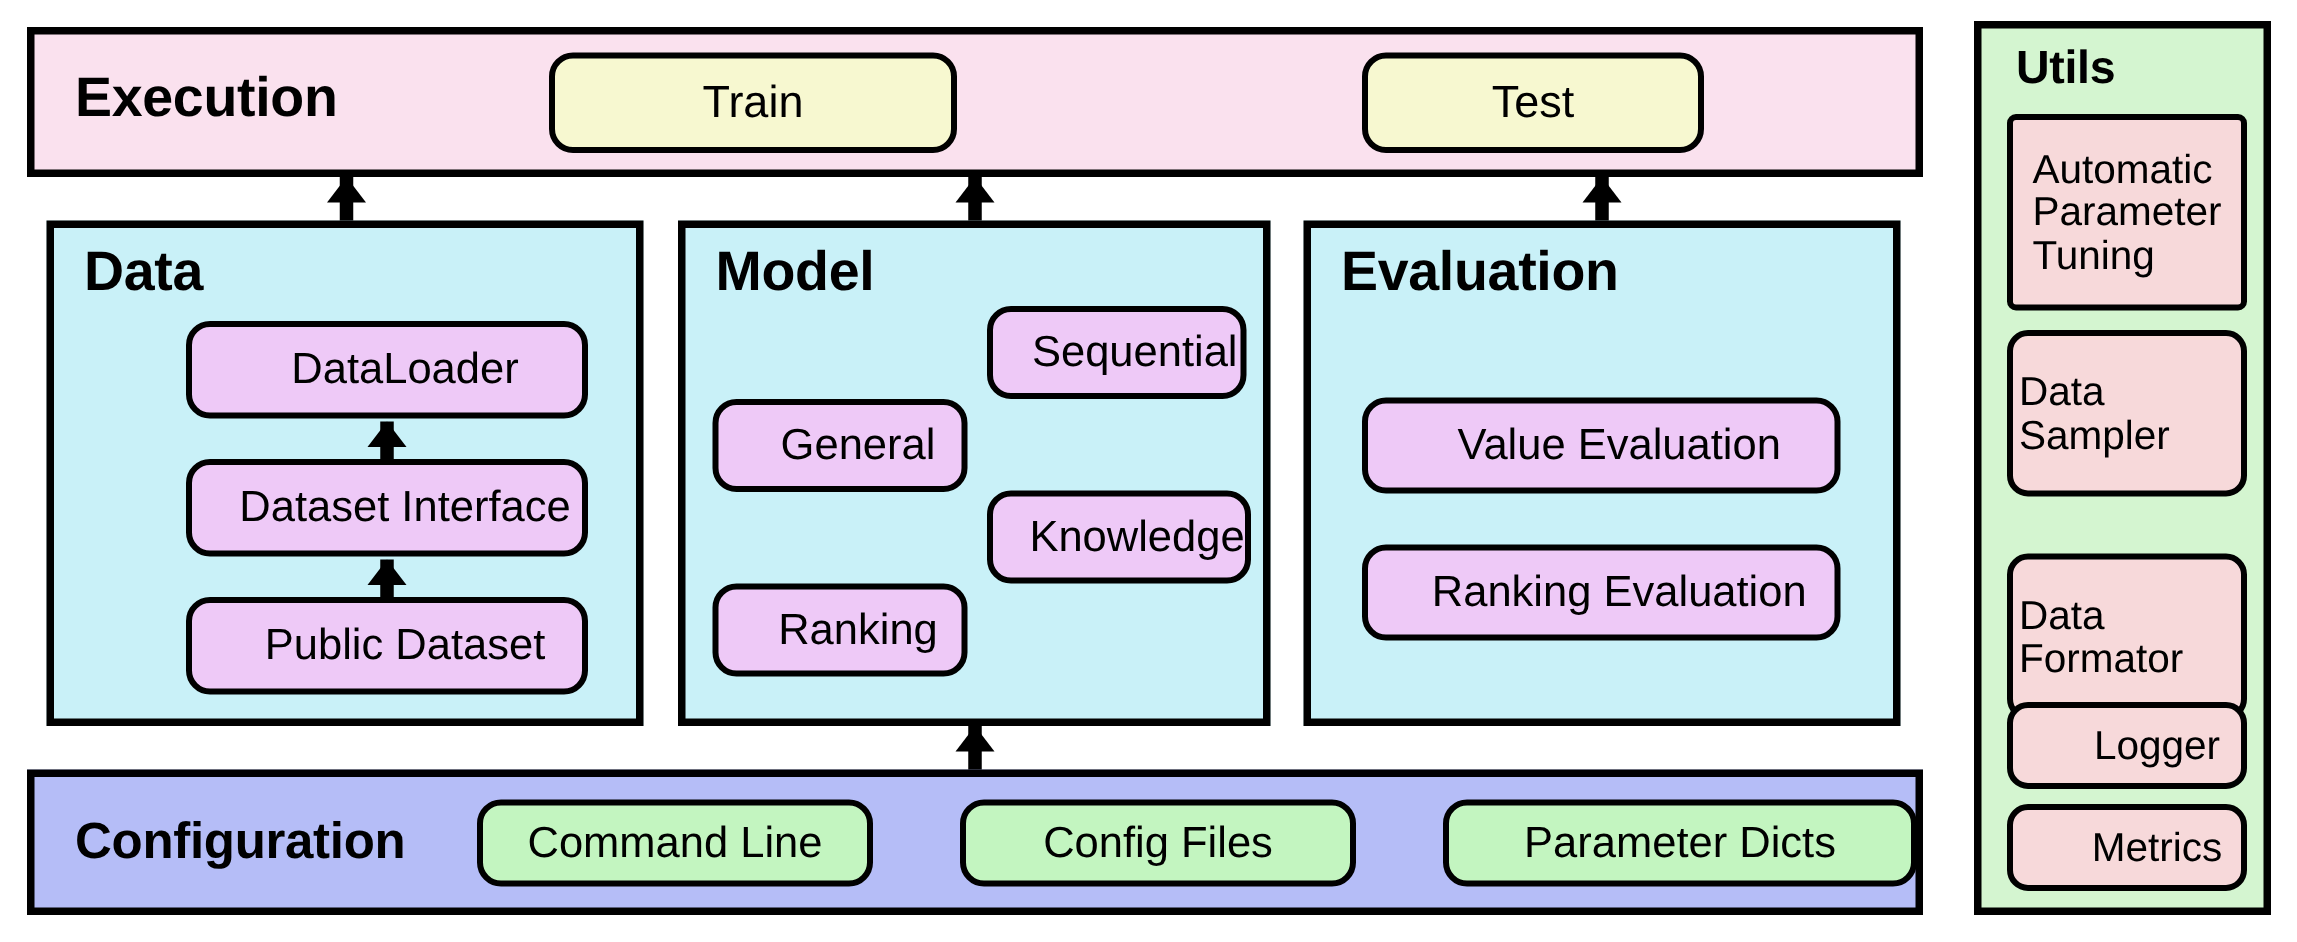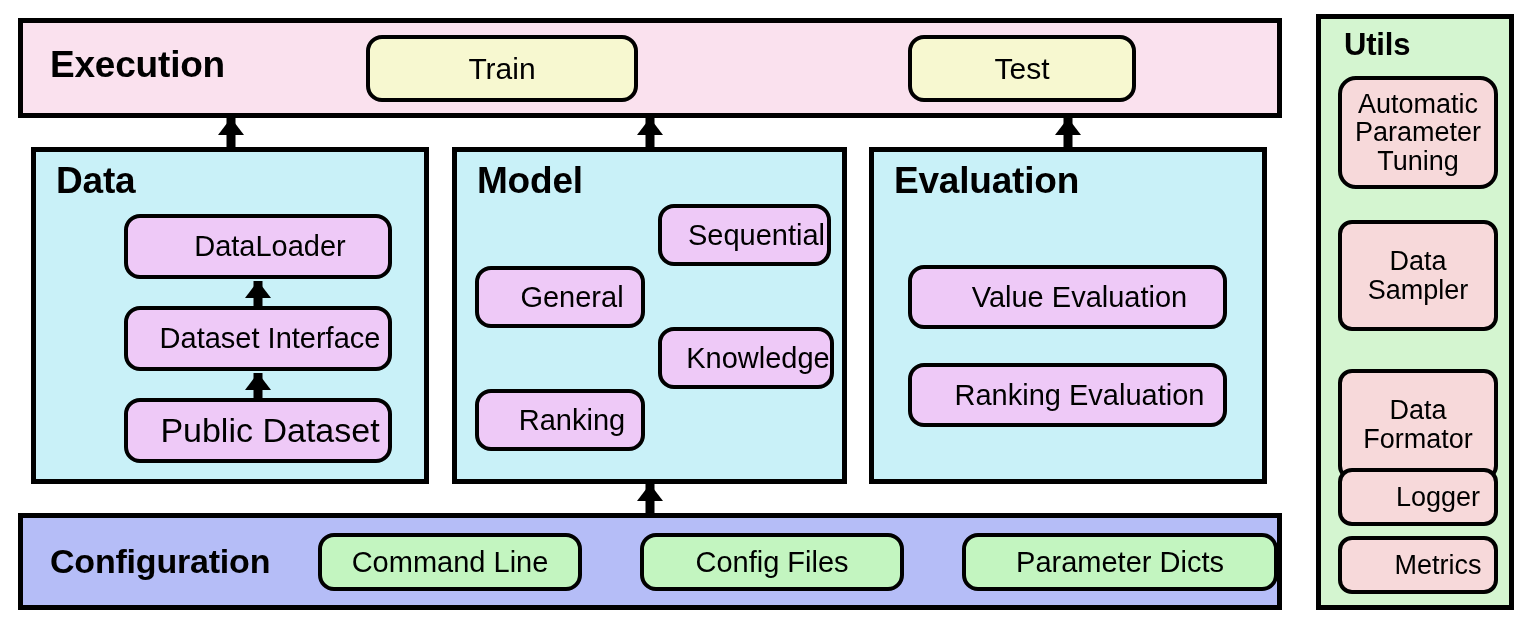--- a/index.html
+++ b/index.html
@@ -31,21 +31,20 @@
     border: 5px solid #000;
     box-sizing: border-box;
   }
   .pill {
     position: absolute;
     border: 4px solid #000;
     box-sizing: border-box;
     display: flex;
     align-items: center;
     justify-content: center;
-    text-align: center;
     line-height: 1.04;
   }
 
   
   .section-title {
     position: absolute;
     font-weight: bold;
     white-space: nowrap;
     letter-spacing: -0.2px;
   }
@@ -129,21 +128,21 @@
 
   <div class="pill c-module" style="left:124px; top:306px; width:268px; height:65px; border-radius:16px; font-size:29px;">
     <span>Dataset Interface</span>
   </div>
 
   <div class="arrow" style="left:243px; top:373px; width:30px; height:27px;">
     <div class="shaft" style="height:27px;"></div>
     <div class="head"></div>
   </div>
 
-  <div class="pill c-module" style="left:124px; top:398px; width:268px; height:65px; border-radius:16px; font-size:34px;">
+  <div class="pill c-module" style="left:124px; top:398px; width:268px; height:65px; border-radius:16px; font-size:29px;">
     <span>Public Dataset</span>
   </div>
 
   <div class="panel c-stage" style="left:452px; top:147px; width:395px; height:337px;">
   </div>
   <div class="section-title" style="left:477px; top:160px; font-size:37px;">Model</div>
 
   <div class="pill c-module" style="left:658px; top:204px; width:173px; height:62px; border-radius:16px; font-size:29px;">
     <span>Sequential</span>
   </div>
@@ -190,21 +189,21 @@
   </div>
 
   <div class="pill c-configpill" style="left:962px; top:533px; width:316px; height:58px; border-radius:16px; font-size:29px;">
     <span>Parameter Dicts</span>
   </div>
 
   <div class="panel c-utils" style="left:1316px; top:14px; width:198px; height:596px;">
   </div>
   <div class="section-title" style="left:1344px; top:27px; font-size:31px;">Utils</div>
 
-  <div class="pill c-utilspill" style="left:1338px; top:76px; width:160px; height:113px; border-radius:18px; font-size:27px; padding:0 21px;">
+  <div class="pill c-utilspill" style="left:1338px; top:76px; width:160px; height:131px; border-radius:6px; font-size:27px; padding:0 21px;">
     <span>Automatic Parameter Tuning</span>
   </div>
 
   <div class="pill c-utilspill" style="left:1338px; top:220px; width:160px; height:111px; border-radius:14px; font-size:27px; padding:0 4px;">
     <span>Data Sampler</span>
   </div>
 
   <div class="pill c-utilspill" style="left:1338px; top:340px; width:160px; height:111px; border-radius:14px; font-size:27px; padding:0 4px;margin-top:29px;">
     <span>Data Formator</span>
   </div>

